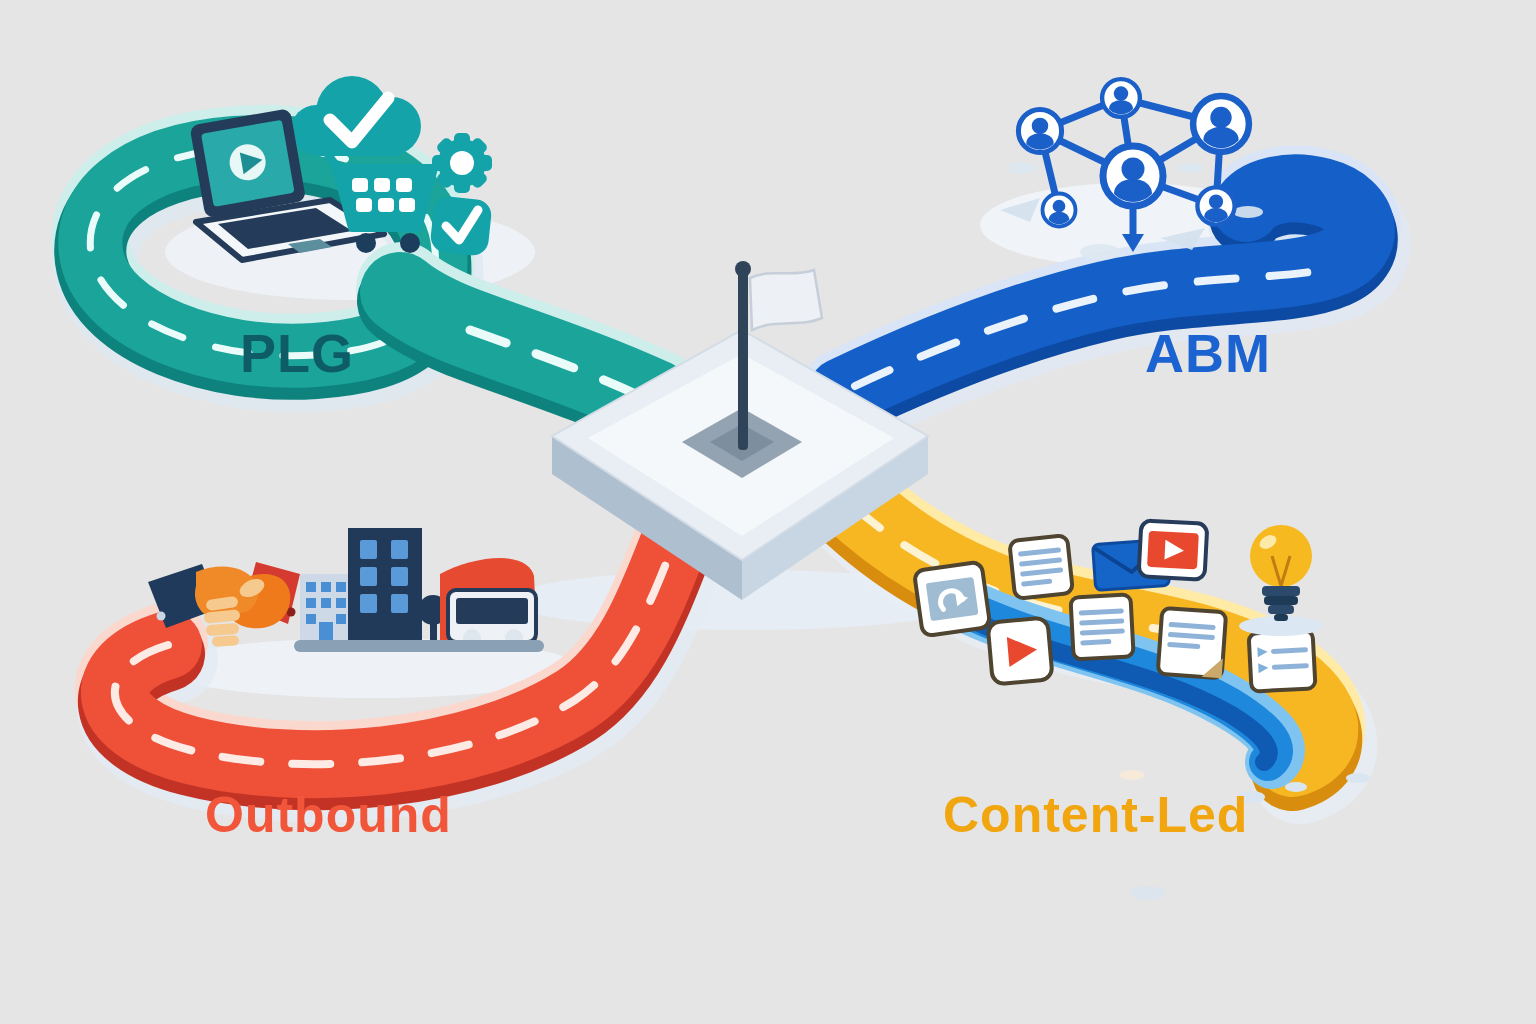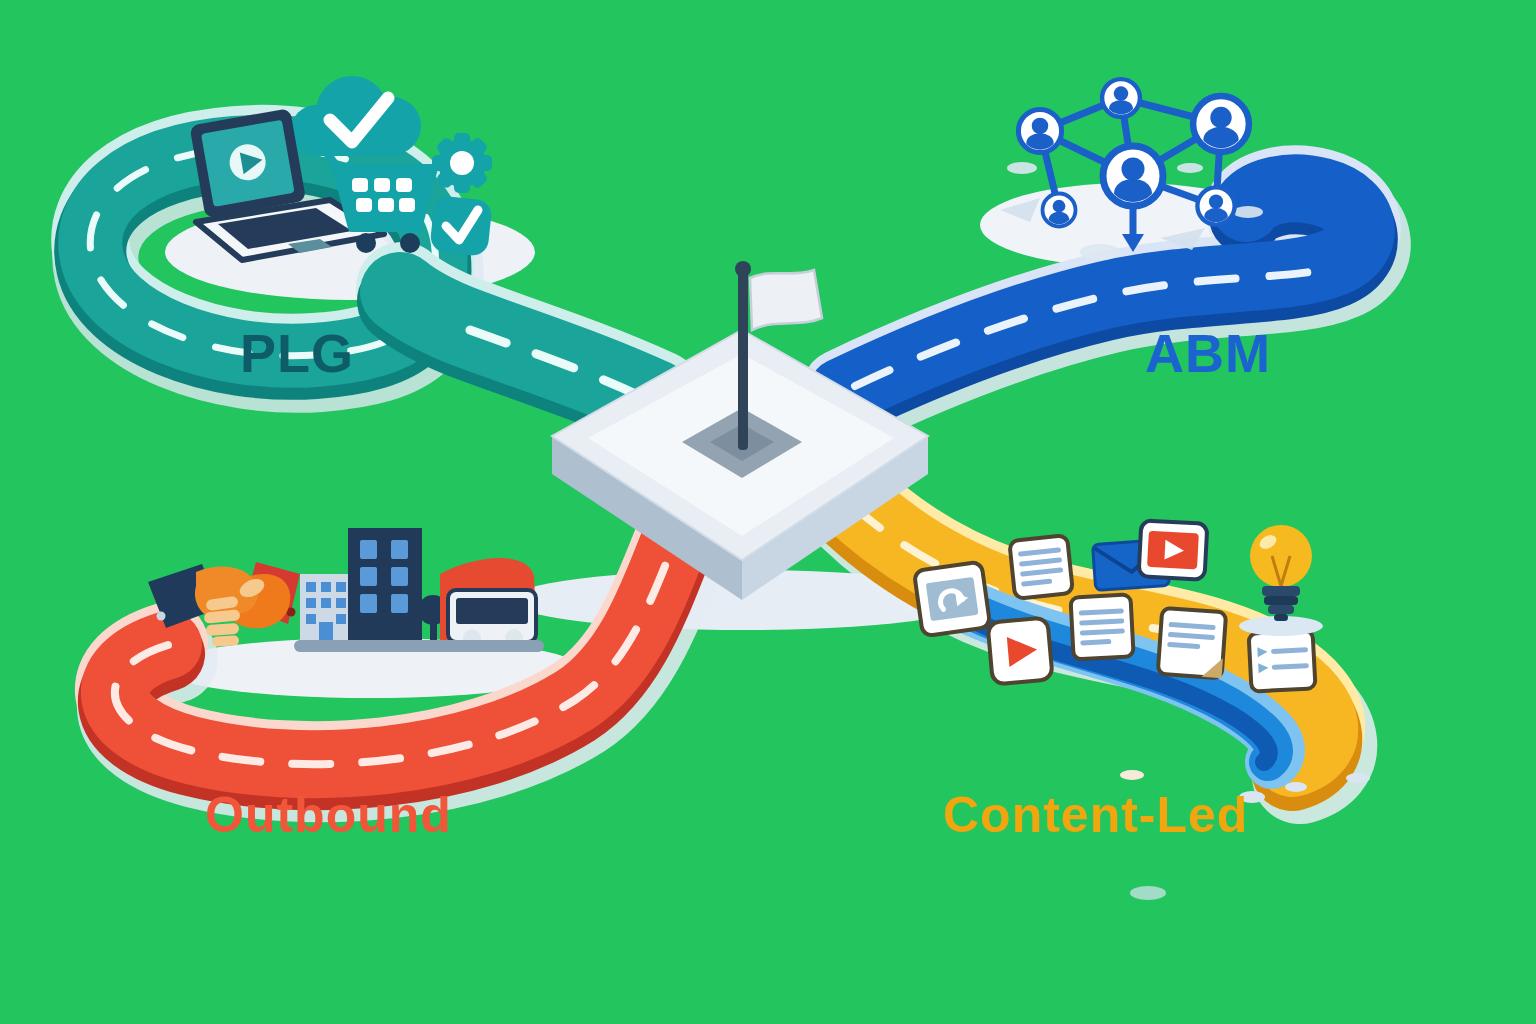--- a/index.html
+++ b/index.html
@@ -1,16 +1,16 @@
 <!DOCTYPE html>
 <html><head>
 <meta charset="utf-8">
 <style>
   html,body{margin:0;padding:0;background:#ffffff;}
-  .stage{position:relative;width:1536px;height:1024px;background:#22c55e;overflow:hidden;
+  .stage{position:relative;width:1536px;height:1024px;background:#e5e5e5;overflow:hidden;
          font-family:"Liberation Sans", sans-serif;}
   svg{display:block;}
   text.lane-label{font-family:"Liberation Sans", sans-serif;font-weight:bold;letter-spacing:1px;}
 </style>
 </head>
 <body>
 
 <div class="stage">
 <svg width="1536" height="1024" viewBox="0 0 1536 1024">
 

